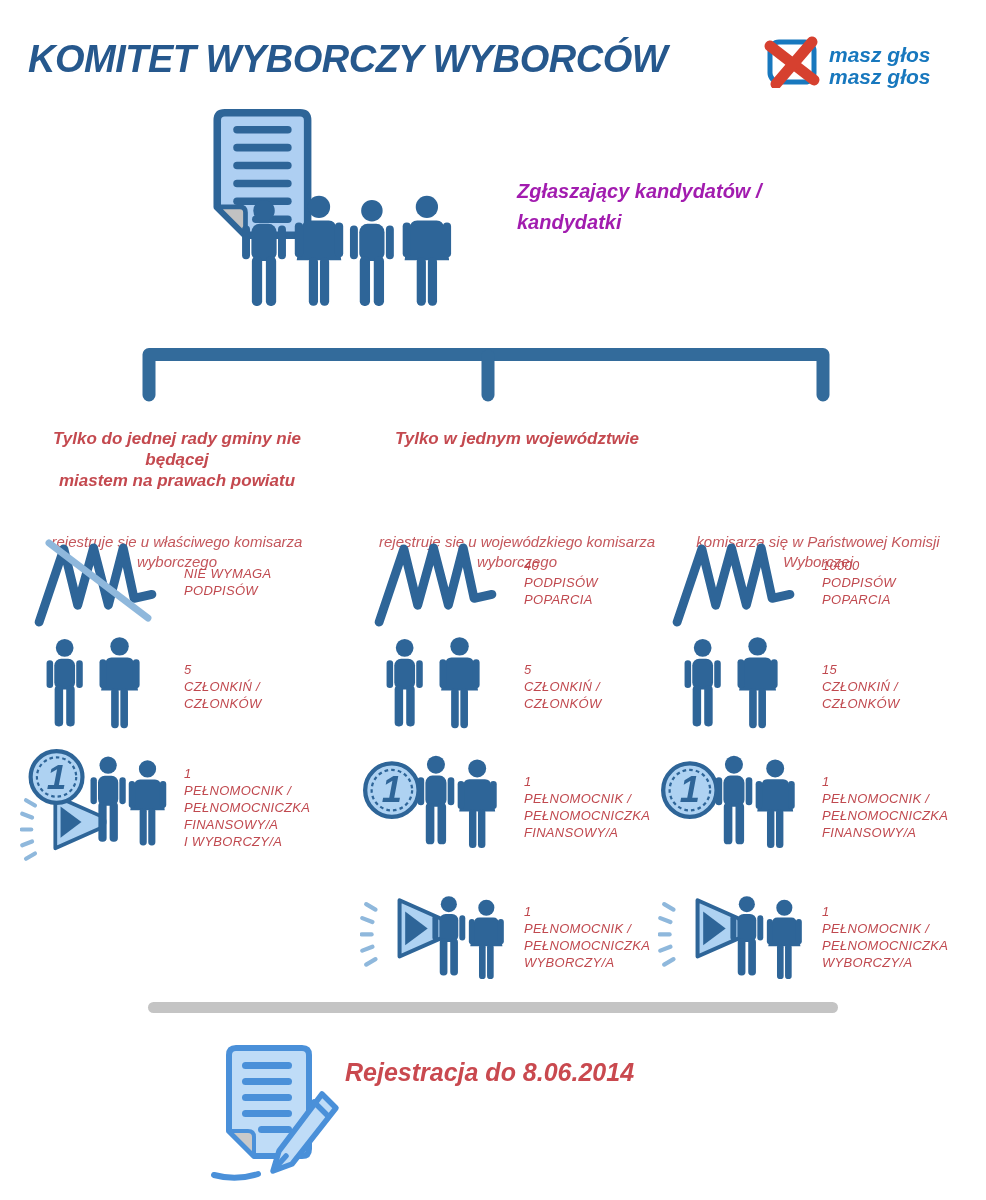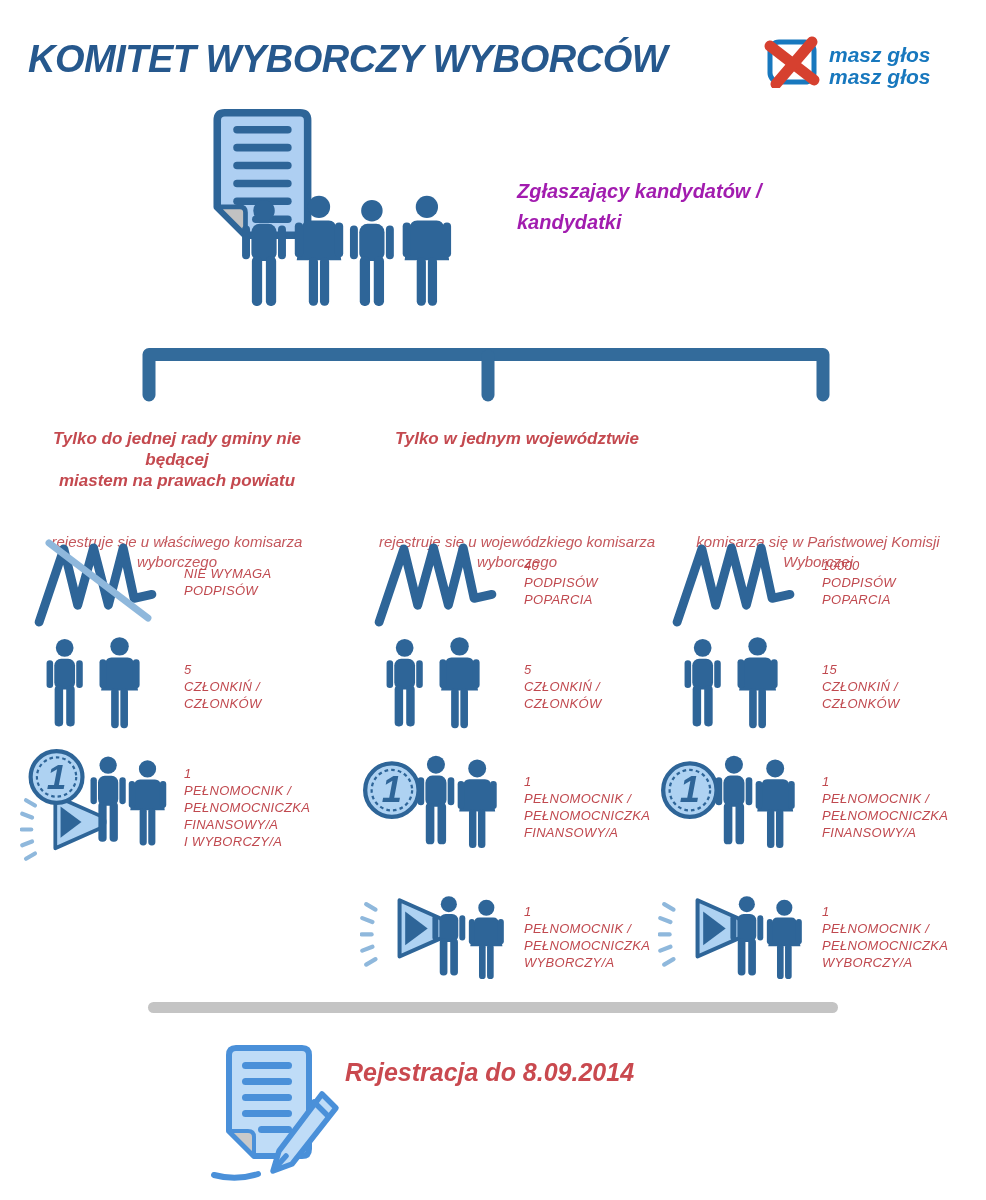--- a/index.html
+++ b/index.html
@@ -305,15 +305,15 @@
       <rect x="60" y="84" width="34" height="7" rx="3.5"></rect>
     </g>
     <g stroke="#4A90D9" stroke-width="5.5" stroke-linejoin="round" stroke-linecap="round">
       <path d="M124,52 L138,66 L94,122 L75,129 L81,109 Z" fill="#BFDCF7"></path>
       <line x1="116" y1="60" x2="130" y2="74"></line>
       <line x1="79" y1="124" x2="88" y2="114"></line>
     </g>
     <path d="M16,133 Q38,139 60,132" fill="none" stroke="#4A90D9" stroke-width="6" stroke-linecap="round"></path>
   </svg>
 
-  <div class="abs footer-heading">Rejestracja do 8.09.2014</div>
+  <div class="abs footer-heading">Rejestracja do 8.06.2014</div>
 
 </div>
 
 </body></html>

